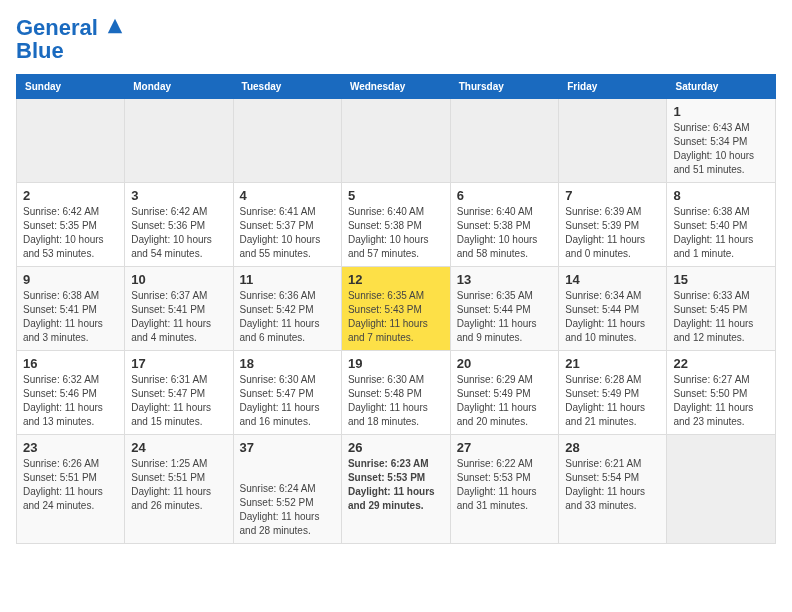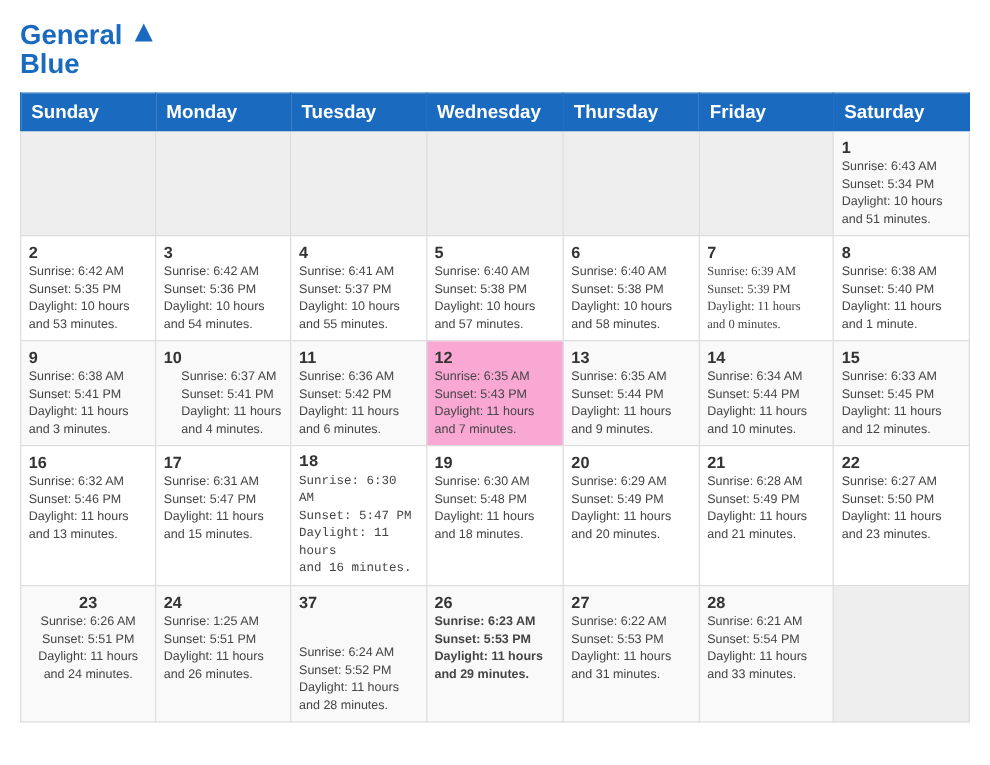--- a/index.html
+++ b/index.html
@@ -50,21 +50,21 @@
     }
     .calendar {
       width: 100%;
       border-collapse: collapse;
       border: 1px solid #ccc;
     }
     .calendar th {
       background: #1a6abf;
       color: #fff;
       padding: 6px 8px;
-      font-size: 15px;
+      font-size: 10px;
       font-weight: bold;
       text-align: left;
       border: 1px solid #1a6abf;
     }
     .calendar td {
       vertical-align: top;
       padding: 5px 6px;
       border: 1px solid #ddd;
       width: 110px;
       min-height: 85px;
@@ -176,21 +176,21 @@
         </td>
         <td style="background: rgb(255, 255, 255);">
           <span class="day-num">6</span>
           <div class="day-info" style="white-space: pre-line;">Sunrise: 6:40 AM
 Sunset: 5:38 PM
 Daylight: 10 hours
 and 58 minutes.</div>
         </td>
         <td style="background: rgb(255, 255, 255);">
           <span class="day-num">7</span>
-          <div class="day-info" style="white-space: pre-line; font-family: Liberation Serif, serif;">Sunrise: 6:39 AM
+          <div class="day-info" style="white-space: pre-line;">Sunrise: 6:39 AM
 Sunset: 5:39 PM
 Daylight: 11 hours
 and 0 minutes.</div>
         </td>
         <td style="background: rgb(255, 255, 255);">
           <span class="day-num">8</span>
           <div class="day-info" style="white-space: pre-line;">Sunrise: 6:38 AM
 Sunset: 5:40 PM
 Daylight: 11 hours
 and 1 minute.</div>
@@ -199,33 +199,33 @@
       <tr>
         <td style="background: rgb(249, 249, 249);">
           <span class="day-num">9</span>
           <div class="day-info" style="white-space: pre-line;">Sunrise: 6:38 AM
 Sunset: 5:41 PM
 Daylight: 11 hours
 and 3 minutes.</div>
         </td>
         <td style="background: rgb(249, 249, 249);">
           <span class="day-num">10</span>
-          <div class="day-info" style="white-space: pre-line; margin-left: 14px;">Sunrise: 6:37 AM
+          <div class="day-info" style="white-space: pre-line;">Sunrise: 6:37 AM
 Sunset: 5:41 PM
 Daylight: 11 hours
 and 4 minutes.</div>
         </td>
         <td style="background: rgb(249, 249, 249);">
           <span class="day-num">11</span>
           <div class="day-info" style="white-space: pre-line;">Sunrise: 6:36 AM
 Sunset: 5:42 PM
 Daylight: 11 hours
 and 6 minutes.</div>
         </td>
-        <td style="background: #f9a8d4;">
+        <td style="background: #fde047;">
           <span class="day-num">12</span>
           <div class="day-info" style="white-space: pre-line;">Sunrise: 6:35 AM
 Sunset: 5:43 PM
 Daylight: 11 hours
 and 7 minutes.</div>
         </td>
         <td style="background: rgb(249, 249, 249);">
           <span class="day-num">13</span>
           <div class="day-info" style="white-space: pre-line;">Sunrise: 6:35 AM
 Sunset: 5:44 PM
@@ -255,21 +255,21 @@
 Daylight: 11 hours
 and 13 minutes.</div>
         </td>
         <td style="background: rgb(255, 255, 255);">
           <span class="day-num">17</span>
           <div class="day-info" style="white-space: pre-line;">Sunrise: 6:31 AM
 Sunset: 5:47 PM
 Daylight: 11 hours
 and 15 minutes.</div>
         </td>
-        <td style="background: rgb(255, 255, 255); font-family: Liberation Mono, monospace;">
+        <td style="background: rgb(255, 255, 255);">
           <span class="day-num">18</span>
           <div class="day-info" style="white-space: pre-line;">Sunrise: 6:30 AM
 Sunset: 5:47 PM
 Daylight: 11 hours
 and 16 minutes.</div>
         </td>
         <td style="background: rgb(255, 255, 255);">
           <span class="day-num">19</span>
           <div class="day-info" style="white-space: pre-line;">Sunrise: 6:30 AM
 Sunset: 5:48 PM
@@ -292,21 +292,21 @@
         </td>
         <td style="background: rgb(255, 255, 255);">
           <span class="day-num">22</span>
           <div class="day-info" style="white-space: pre-line;">Sunrise: 6:27 AM
 Sunset: 5:50 PM
 Daylight: 11 hours
 and 23 minutes.</div>
         </td>
       </tr>
       <tr>
-        <td style="background: rgb(249, 249, 249); text-align: center;">
+        <td style="background: rgb(249, 249, 249);">
           <span class="day-num">23</span>
           <div class="day-info" style="white-space: pre-line;">Sunrise: 6:26 AM
 Sunset: 5:51 PM
 Daylight: 11 hours
 and 24 minutes.</div>
         </td>
         <td style="background: rgb(249, 249, 249);">
           <span class="day-num">24</span>
           <div class="day-info" style="white-space: pre-line;">Sunrise: 1:25 AM
 Sunset: 5:51 PM

